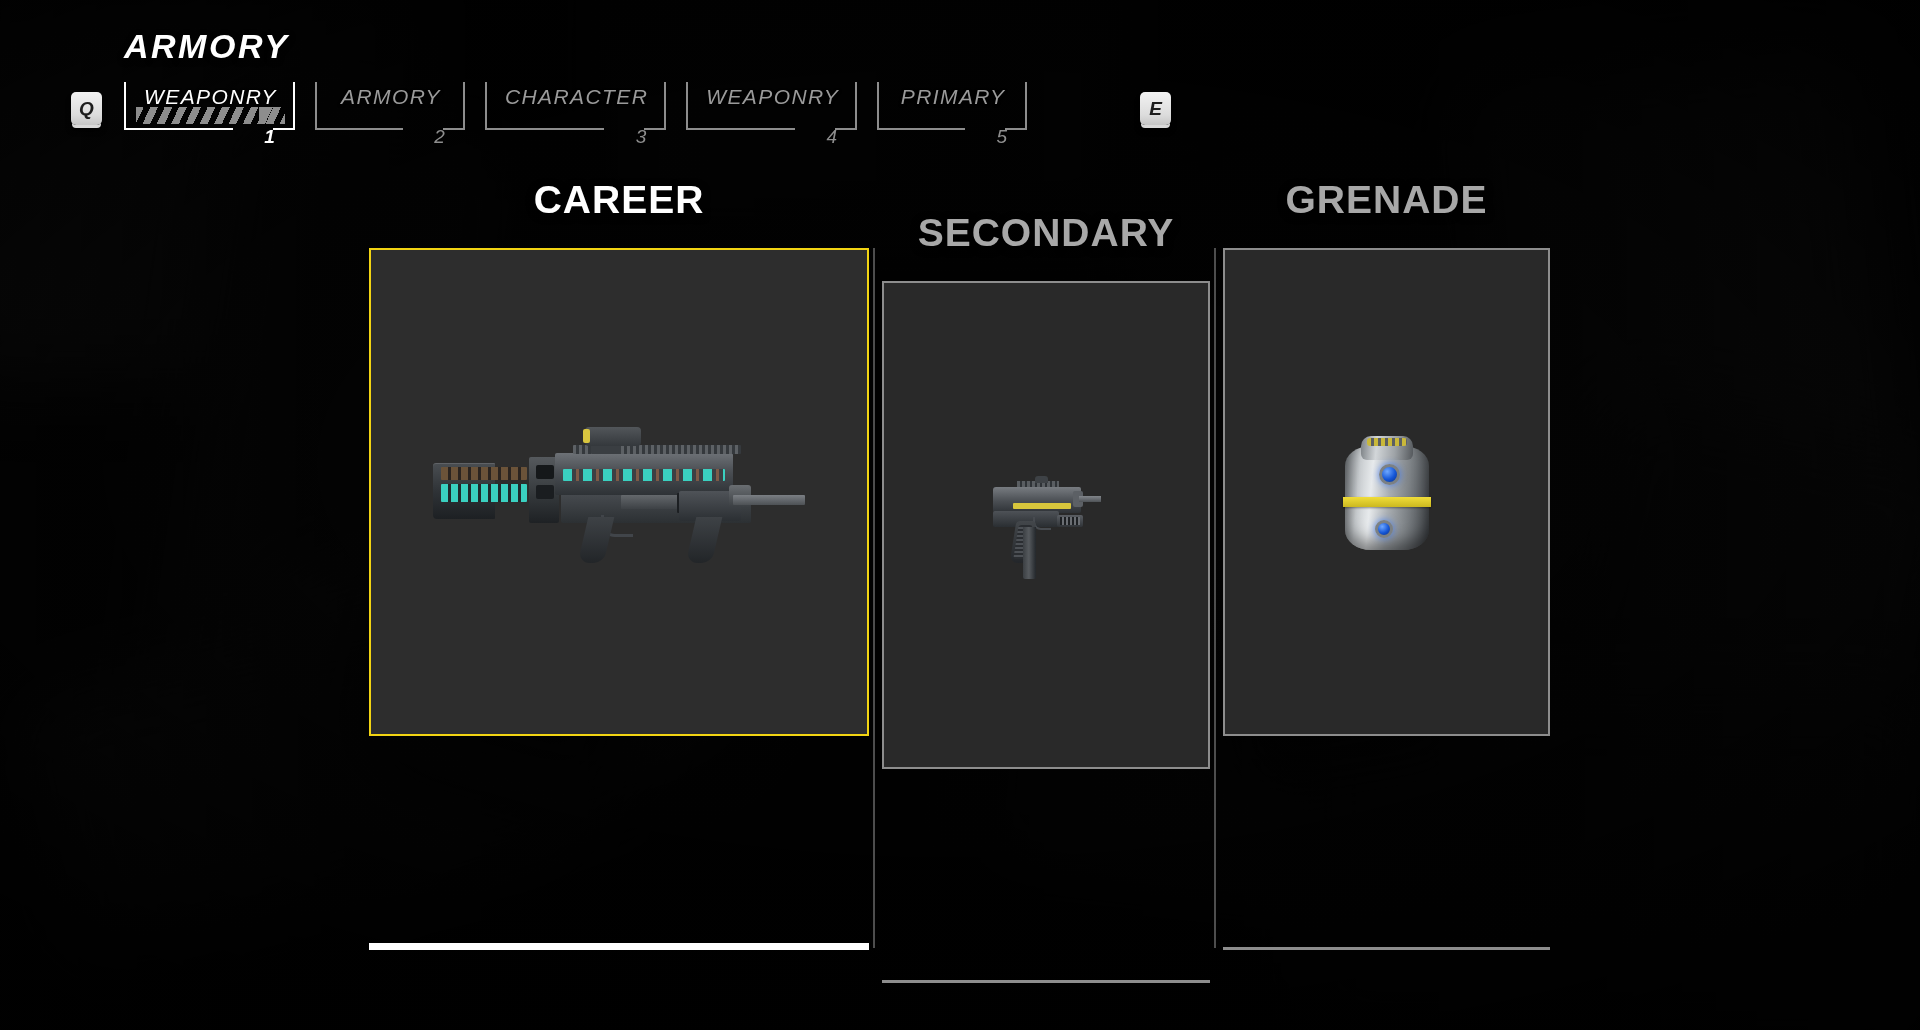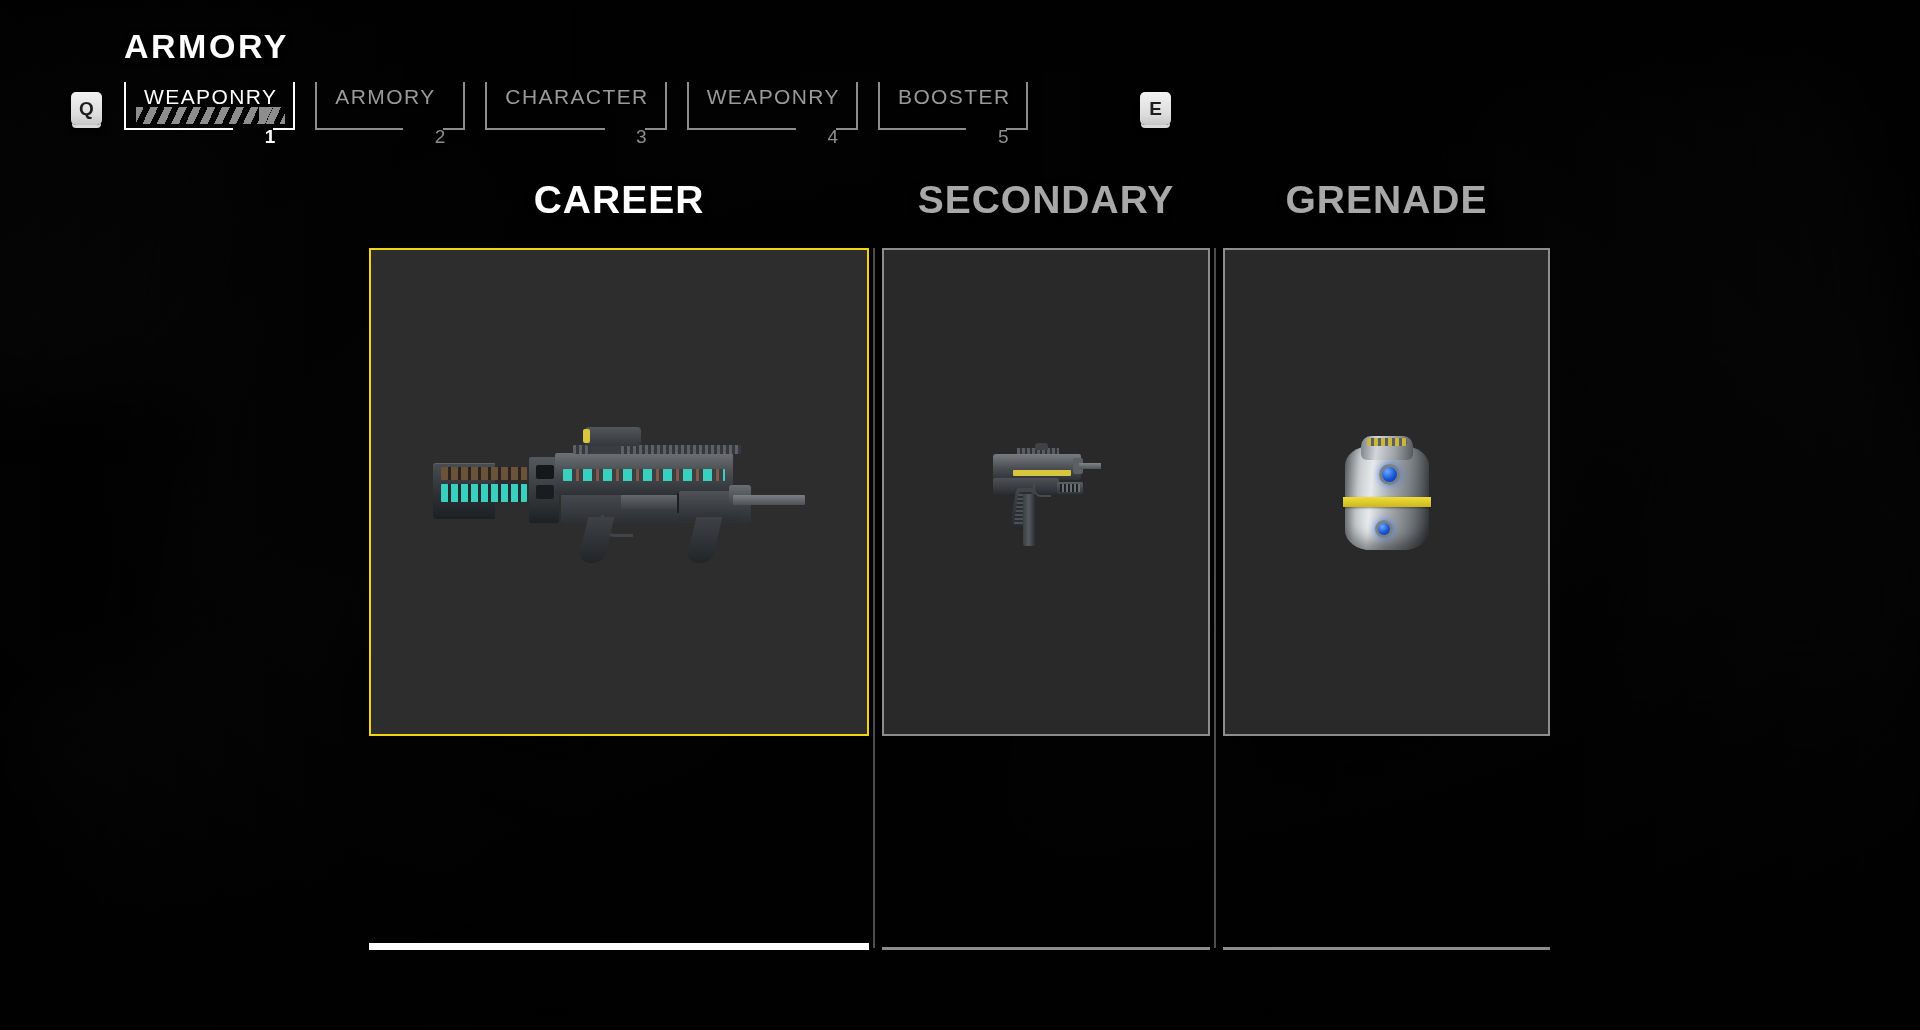--- a/index.html
+++ b/index.html
@@ -30,21 +30,21 @@
     pointer-events:none;
   }
   #bg .darkcenter {
     position:absolute; inset:0;
     background:linear-gradient(90deg, rgba(0,0,0,0.25) 0%, rgba(0,0,0,0.72) 18%, rgba(0,0,0,0.85) 50%, rgba(0,0,0,0.72) 82%, rgba(0,0,0,0.30) 100%);
     pointer-events:none;
   }
 
   
   #header {
-    position:absolute; left:0; top:0; width:1920px; height:150px;
+    position:absolute; left:0; top:0; width:1920px; height:150px;font-style:italic;
   }
   #page-title {
     position:absolute;
     left:124px; top:27px;
     font-size:34px;
     font-weight:bold;
     letter-spacing:2.5px;
     color:#ffffff;
     text-shadow:0 2px 6px rgba(0,0,0,0.9);
   }
@@ -83,20 +83,21 @@
     justify-content:flex-start;
     min-width:150px;
   }
   .tab .tlabel {
     font-size:21px;
     letter-spacing:1.4px;
     color:#9a9a9a;
     white-space:nowrap;
     padding-top:3px;
     text-shadow:0 1px 3px rgba(0,0,0,0.9);
+    text-align:center;
   }
   .tab .tnum {
     position:absolute;
     right:20px; bottom:-2px;
     font-size:19px;
     color:#8e8e8e;
     line-height:1;
   }
   
   .tab .frm-l, .tab .frm-r {
@@ -143,21 +144,21 @@
     position:absolute;
     left:369px; top:178px;
     width:1182px; height:790px;
   }
   .col {
     position:absolute;
     top:0;
     height:790px;
   }
   #col-primary   { left:0px;   width:500px; }
-  #col-secondary { left:513px; width:328px; }
+  #col-secondary { left:513px; width:328px;margin-top:33px; }
   #col-grenade   { left:854px; width:327px; }
 
   .col-title {
     position:absolute;
     left:0; top:0;
     width:100%;
     text-align:center;
     font-size:39px;
     font-weight:bold;
     letter-spacing:1px;
@@ -493,21 +494,21 @@
       <span class="frm-br"></span>
       <span class="tlabel">WEAPONRY</span>
       <span class="tnum">4</span>
     </div>
 
     <div class="tab">
       <span class="frm-l"></span>
       <span class="frm-r"></span>
       <span class="frm-bl"></span>
       <span class="frm-br"></span>
-      <span class="tlabel">BOOSTER</span>
+      <span class="tlabel">PRIMARY</span>
       <span class="tnum">5</span>
     </div>
 
   </div>
 </div>
 
 <div id="columns">
 
   <span class="vdiv" id="vdiv-1"></span>
   <span class="vdiv" id="vdiv-2"></span>

